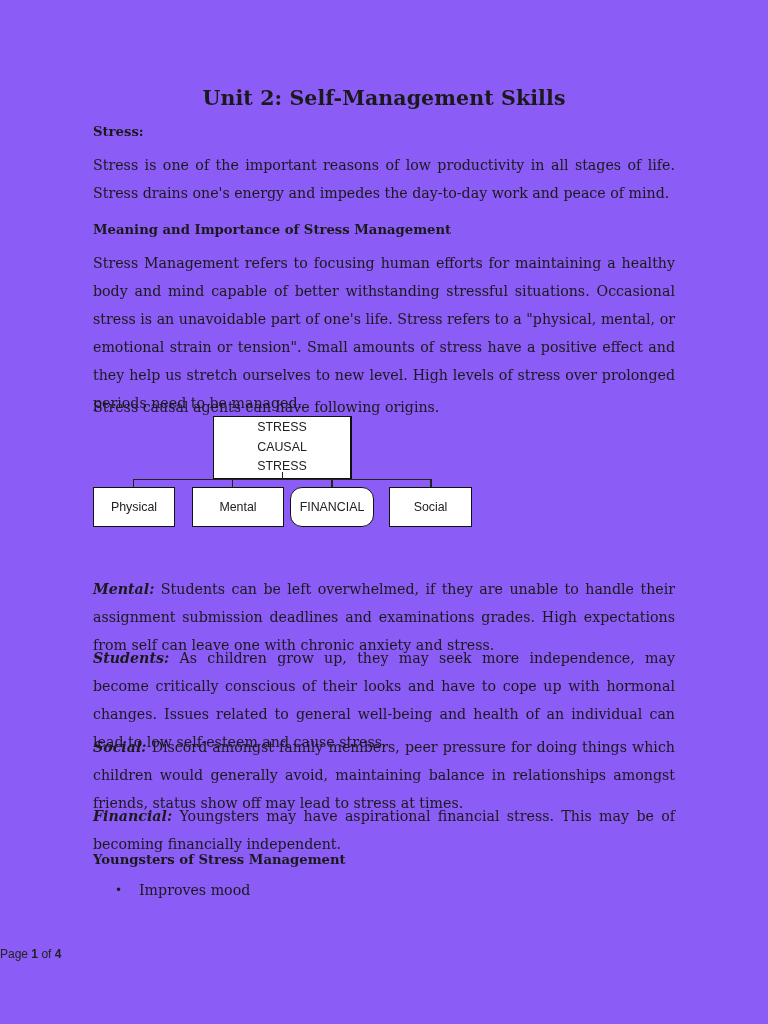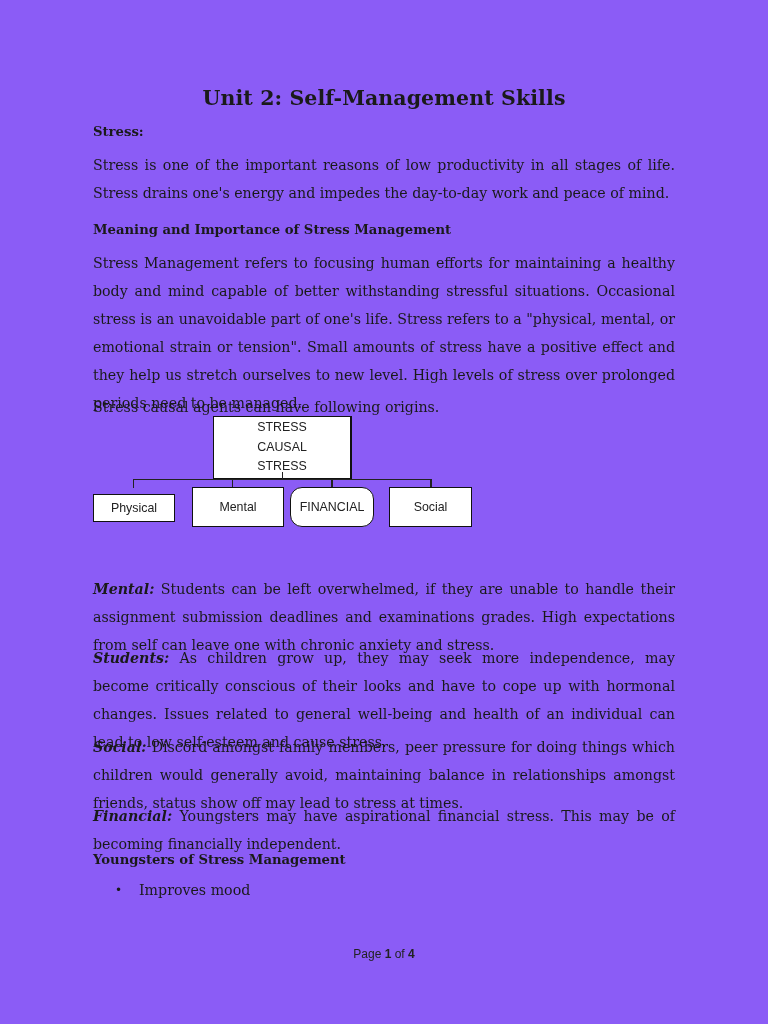--- a/index.html
+++ b/index.html
@@ -9,21 +9,21 @@
   .title { position:absolute; left:0; width:768px; top:86px; text-align:center; font-size:20.5px; font-weight:bold; letter-spacing:0.1px; }
   .h { position:absolute; left:93px; font-size:13.2px; font-weight:bold; }
   .p { position:absolute; left:93px; width:582px; font-size:14.2px; line-height:28px; text-align:justify; text-align-last:left; }
   .p .lead { font-weight:bold; font-style:italic; }
   .box { position:absolute; border:1.5px solid #111; background:#fff; box-sizing:border-box; font-family:"Liberation Sans", sans-serif; font-size:12.4px; color:#222; display:flex; align-items:center; justify-content:center; text-align:center; }
   .root { left:213px; top:416px; width:139px; height:64px; border-width:1.5px 2px 2.5px 1.5px; flex-direction:column; line-height:19.5px; }
   .line { position:absolute; background:#222; }
   ul.bullets { position:absolute; left:93px; top:880px; margin:0; padding:0; list-style:none; font-size:14.2px; line-height:20px; }
   ul.bullets li { position:relative; padding-left:46px; }
   ul.bullets li::before { content:"\2022"; position:absolute; left:22px; top:0; font-family:"DejaVu Sans", sans-serif; font-size:12px; }
-  .footer { position:absolute; top:947px; left:0; width:768px; text-align:center; font-family:"Liberation Sans", sans-serif; font-size:12px; color:#222; }
+  .footer { position:absolute; top:947px; left:0; width:768px; font-family:"Liberation Sans", sans-serif; font-size:12px; color:#222; }
   .footer b { font-weight:bold; }
 </style>
 </head>
 <body>
 
 <div class="page serif">
 
   <div class="title">Unit 2: Self-Management Skills</div>
 
   <div class="h" style="top:124px;">Stress:</div>
@@ -42,21 +42,21 @@
       <span>CAUSAL</span>
       <span>STRESS</span>
     </div>
     <div class="line" style="left:282px; top:472px; width:1px; height:8px;"></div>
     <div class="line" style="left:133px; top:479px; width:298px; height:1px;"></div>
     <div class="line" style="left:133px; top:479px; width:1px; height:9px;"></div>
     <div class="line" style="left:232px; top:479px; width:1px; height:9px;"></div>
     <div class="line" style="left:331px; top:479px; width:2px; height:9px;"></div>
     <div class="line" style="left:430px; top:479px; width:2px; height:9px;"></div>
 
-    <div class="box" style="left:93px; top:487px; width:82px; height:28px;margin-top:7px;">Physical</div>
+    <div class="box" style="left:93px; top:487px; width:82px; height:40px;">Physical</div>
     <div class="box" style="left:192px; top:487px; width:92px; height:40px;">Mental</div>
     <div class="box" style="left:290px; top:487px; width:84px; height:40px;border-radius:12px;">FINANCIAL</div>
     <div class="box" style="left:389px; top:487px; width:83px; height:40px;">Social</div>
   </div>
 
   <div class="p" style="top:575px;">
     <span class="lead">Mental:</span><span> Students can be left overwhelmed, if they are unable to handle their assignment submission deadlines and examinations grades. High expectations from self can leave one with chronic anxiety and stress.</span>
   </div>
 
   <div class="p" style="top:644px;">

